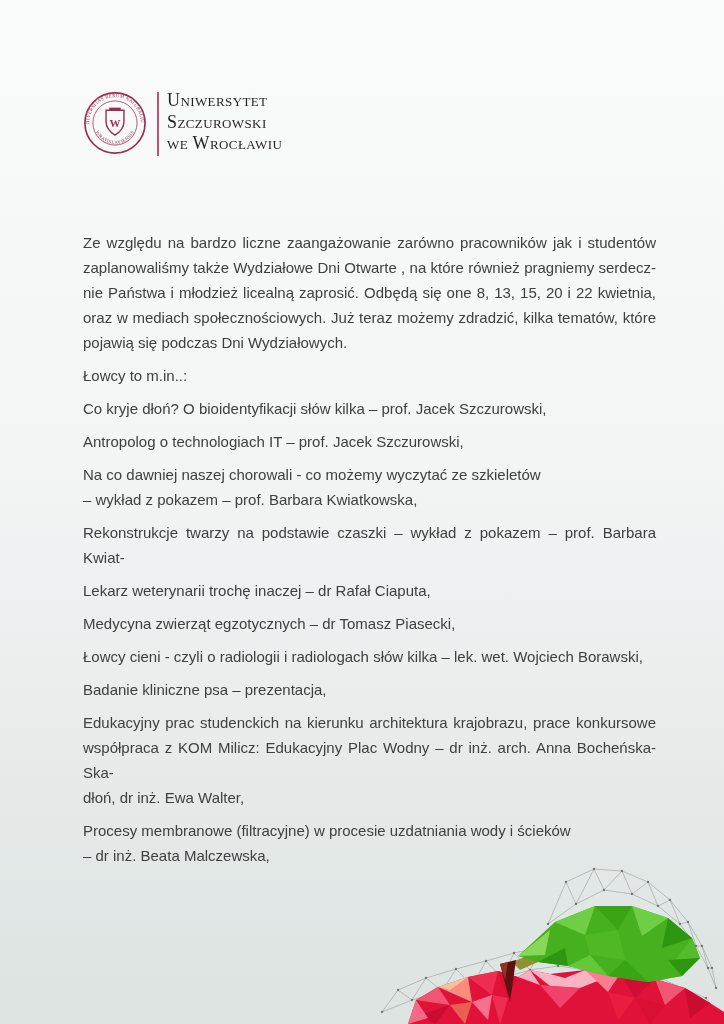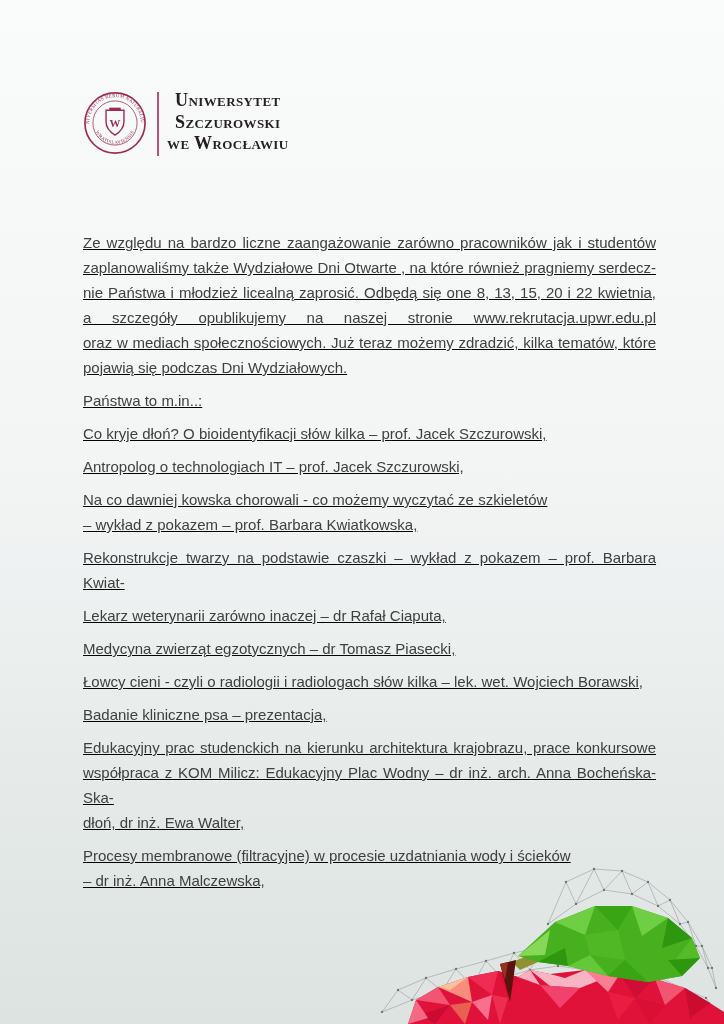--- a/index.html
+++ b/index.html
@@ -8,26 +8,26 @@
     position:relative; width:724px; height:1024px; overflow:hidden;
     background:linear-gradient(180deg,#fafbfb 0%,#f3f5f5 45%,#e6ebea 75%,#dce3e1 100%);
     font-family:"Liberation Sans","DejaVu Sans",sans-serif;
   }
   
   .seal { position:absolute; left:83px; top:91px; width:64px; height:64px; }
   .seal-divider { position:absolute; left:157px; top:92px; width:2px; height:64px; background:#b9537a; }
   .title-block {
     position:absolute; left:167px; top:90px;
     font-family:"Liberation Serif","DejaVu Serif",serif;
-    font-weight:bold; font-variant:small-caps; letter-spacing:.4px;
-    font-size:18px; line-height:21.5px; color:#241f21;text-align:center;
+    font-weight:normal; font-variant:small-caps; letter-spacing:.4px;
+    font-size:18px; line-height:21.5px; color:#241f21;
   }
   
   .letter { position:absolute; left:83px; top:230px; width:573px; }
-  .para { margin:0 0 8px 0;text-decoration:underline; }
+  .para { margin:0 0 8px 0; }
   .line {
     font-size:15px; line-height:25px; color:var(--text,#3f4040);
     white-space:normal;
   }
   .line.just { text-align:justify; text-align-last:justify; }
   
   .apple-wrap { position:absolute; right:0; bottom:0; width:344px; height:164px; }
   .apple-wrap svg { display:block; }
 </style>
 </head>
@@ -59,60 +59,59 @@
     <div>Uniwersytet</div>
     <div>Szczurowski</div>
     <div>we Wrocławiu</div>
   </div>
 
   <div class="letter">
       <div class="para">
         <div class="line just">Ze względu na bardzo liczne zaangażowanie zarówno pracowników jak i studentów</div>
         <div class="line just">zaplanowaliśmy także Wydziałowe Dni Otwarte , na które również pragniemy serdecz-</div>
         <div class="line just">nie Państwa i młodzież licealną zaprosić. Odbędą się one 8, 13, 15, 20 i 22 kwietnia,</div>
-        <div class="line just">a szczegóły opublikujemy na naszej stronie www.rekrutacja.upwr.edu.pl</div>
         <div class="line just">oraz w mediach społecznościowych. Już teraz możemy zdradzić, kilka tematów, które</div>
         <div class="line">pojawią się podczas Dni Wydziałowych.</div>
       </div>
       <div class="para">
-        <div class="line">Państwa to m.in..:</div>
+        <div class="line">Łowcy to m.in..:</div>
       </div>
       <div class="para">
         <div class="line">Co kryje dłoń? O bioidentyfikacji słów kilka – prof. Jacek Szczurowski,</div>
       </div>
       <div class="para">
         <div class="line">Antropolog o technologiach IT – prof. Jacek Szczurowski,</div>
       </div>
       <div class="para">
-        <div class="line">Na co dawniej kowska chorowali - co możemy wyczytać ze szkieletów</div>
+        <div class="line">Na co dawniej naszej chorowali - co możemy wyczytać ze szkieletów</div>
         <div class="line">– wykład z pokazem – prof. Barbara Kwiatkowska,</div>
       </div>
       <div class="para">
         <div class="line just">Rekonstrukcje twarzy na podstawie czaszki – wykład z pokazem – prof. Barbara Kwiat-</div>
       </div>
       <div class="para">
-        <div class="line">Lekarz weterynarii zarówno inaczej – dr Rafał Ciaputa,</div>
+        <div class="line">Lekarz weterynarii trochę inaczej – dr Rafał Ciaputa,</div>
       </div>
       <div class="para">
         <div class="line">Medycyna zwierząt egzotycznych – dr Tomasz Piasecki,</div>
       </div>
       <div class="para">
         <div class="line">Łowcy cieni - czyli o radiologii i radiologach słów kilka – lek. wet. Wojciech Borawski,</div>
       </div>
       <div class="para">
         <div class="line">Badanie kliniczne psa – prezentacja,</div>
       </div>
       <div class="para">
         <div class="line just">Edukacyjny prac studenckich na kierunku architektura krajobrazu, prace konkursowe</div>
         <div class="line just">współpraca z KOM Milicz: Edukacyjny Plac Wodny – dr inż. arch. Anna Bocheńska-Ska-</div>
         <div class="line">dłoń, dr inż. Ewa Walter,</div>
       </div>
       <div class="para">
         <div class="line">Procesy membranowe (filtracyjne) w procesie uzdatniania wody i ścieków</div>
-        <div class="line">– dr inż. Anna Malczewska,</div>
+        <div class="line">– dr inż. Beata Malczewska,</div>
       </div>
     </div>
 
   <div class="apple-wrap">
     <svg viewBox="0 0 344 164" width="344" height="164">
       <g id="mesh">
           <line x1="2" y1="152" x2="32" y2="140" stroke="#8d9090" stroke-width="0.6" opacity="0.85"></line>
           <line x1="32" y1="140" x2="62" y2="131" stroke="#8d9090" stroke-width="0.6" opacity="0.85"></line>
           <line x1="62" y1="131" x2="92" y2="126" stroke="#8d9090" stroke-width="0.6" opacity="0.85"></line>
           <line x1="92" y1="126" x2="122" y2="118" stroke="#8d9090" stroke-width="0.6" opacity="0.85"></line>

